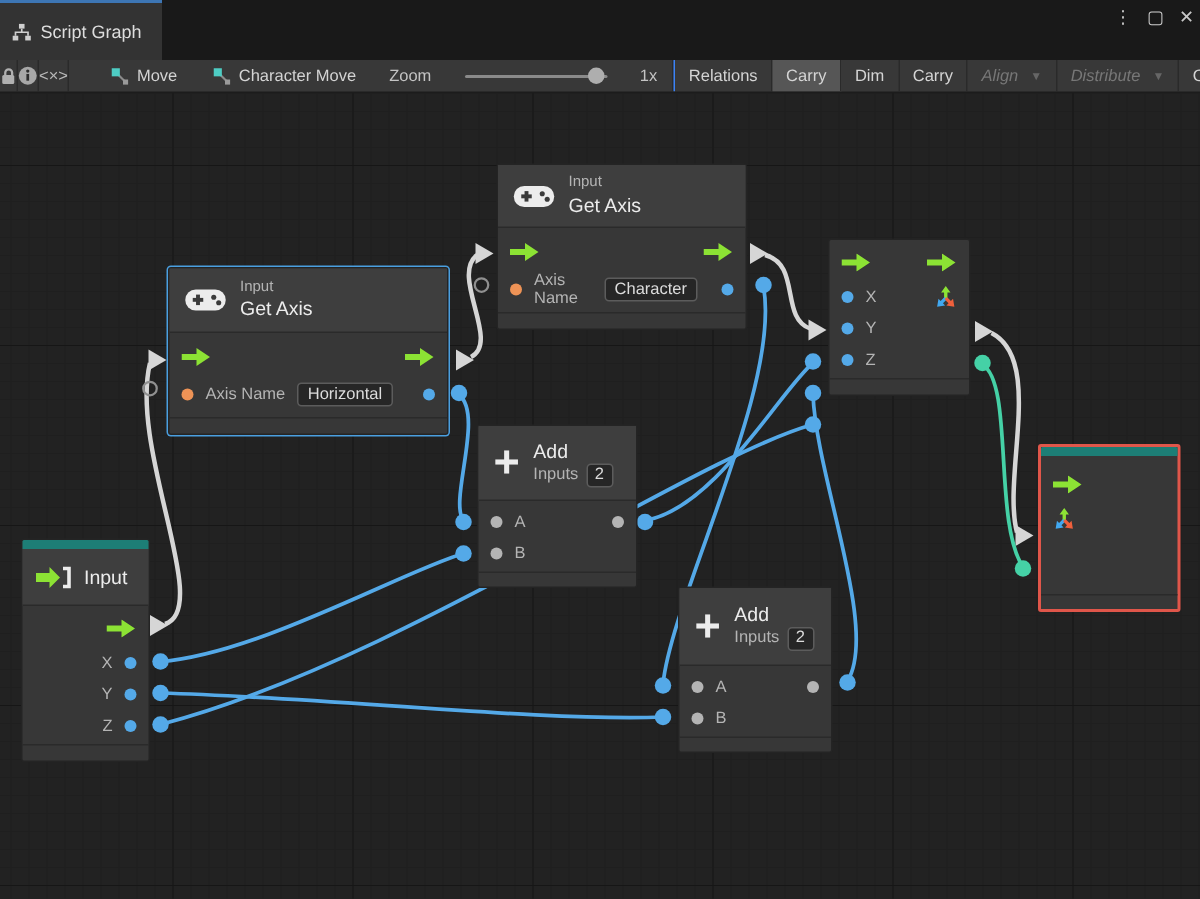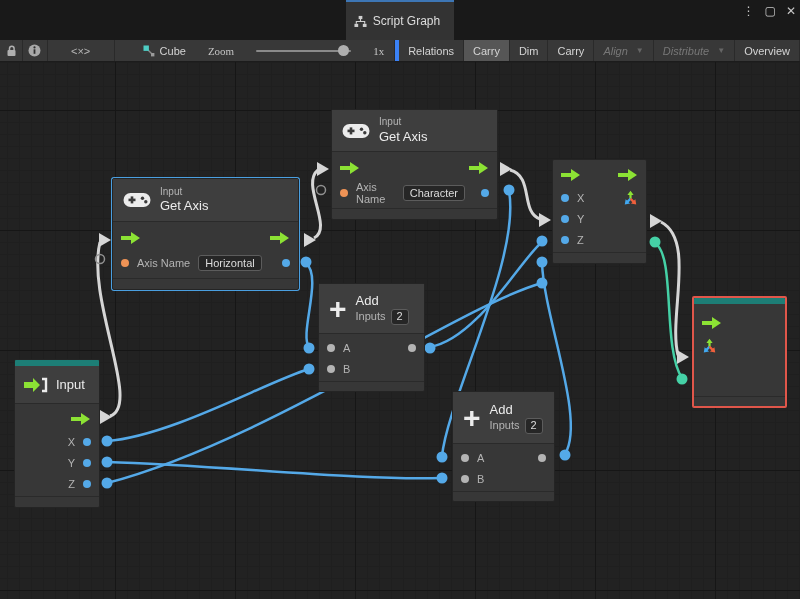--- a/index.html
+++ b/index.html
@@ -1,41 +1,41 @@
 <!DOCTYPE html>
 <html><head>
 <meta charset="utf-8">
 <style>
   * { box-sizing: border-box; margin: 0; padding: 0; }
   html,body { width:800px; height:599px; overflow:hidden; background:#222;
     font-family:"Liberation Sans", sans-serif; }
 
   
-  .tabbar { height:40px; background:#191919; display:flex; align-items:stretch; position:relative;justify-content:center; }
+  .tabbar { height:40px; background:#191919; display:flex; align-items:stretch; position:relative; }
   .tab { display:flex; align-items:center; gap:6px; padding:0 14px 0 8px;
     background:#333; border-top:2px solid #3d76b5; color:#dedede; font-size:12px; }
   .win-controls { position:absolute; right:4px; top:0; height:22px; display:flex; align-items:center; gap:10px;
     color:#c8c8c8; font-size:12px; }
   .win-controls span { cursor:default; }
 
   
   .toolbar { height:22px; background:#383838; border-bottom:1px solid #1c1c1c;
     display:flex; align-items:stretch; color:#d4d4d4; font-size:11px; white-space:nowrap; overflow:hidden; }
   .tseg { display:flex; align-items:center; justify-content:center; border-right:1px solid #2a2a2a; }
   .tbtn { display:flex; align-items:center; gap:5px; padding:0 9px; border-right:1px solid #2a2a2a; }
   .tbtn.active { background:#565656; }
   .tbtn.disabled { color:#777;font-style:italic; }
   .tbtn .caret { font-size:8px; margin-left:3px; color:#9a9a9a; }
   .tbtn.disabled .caret { color:#666; }
   .graph-item { display:flex; align-items:center; gap:5px; padding:0 12px; }
-  .zoom-wrap { display:flex; align-items:center; gap:22px; padding:0 10px;font-family:Liberation Serif, serif; }
+  .zoom-wrap { display:flex; align-items:center; gap:22px; padding:0 10px; }
   .slider-track { width:95px; height:2px; background:#8a8a8a; position:relative; border-radius:1px; }
   .slider-handle { position:absolute; right:2px; top:-5px; width:11px; height:11px; border-radius:50%; background:#aeaeae; }
   .right-group { display:flex; align-items:stretch; border-left:1px solid #2a2a2a; }
-  .right-group .tbtn:first-child { border-left:4px solid #3b82f6; }
+  .right-group .tbtn:first-child { border-left:1px solid #3b82f6; }
 
   
   .canvas { position:relative; width:800px; height:555px; background-color:#222;
     background-image:
       linear-gradient(#161616 1px, transparent 1px),
       linear-gradient(90deg, #161616 1px, transparent 1px),
       linear-gradient(#1f1f1f 1px, transparent 1px),
       linear-gradient(90deg, #1f1f1f 1px, transparent 1px);
     background-size:120px 120px, 120px 120px, 12px 12px, 12px 12px;
     background-position:0 48px, -5px 0, 0 0, 7px 0; }
@@ -99,21 +99,29 @@
   </div>
   <div class="tseg" style="width:69px; color:#b8b8b8;">
     <span>&lt;×&gt;</span>
   </div>
   <div class="graph-item" style="margin-left:16px;">
     <svg width="12" height="12" viewBox="0 0 12 12">
       <path d="M3 3 L9 9" stroke="#8a8a8a" stroke-width="1.4"></path>
       <rect x="0.5" y="0.5" width="5.4" height="5.4" fill="#4ecdc4"></rect>
       <rect x="8" y="8" width="3.4" height="3.4" fill="#9a9a9a"></rect>
     </svg>
-    <span>Cube</span>
+    <span>Move</span>
+  </div>
+  <div class="graph-item">
+    <svg width="12" height="12" viewBox="0 0 12 12">
+      <path d="M3 3 L9 9" stroke="#8a8a8a" stroke-width="1.4"></path>
+      <rect x="0.5" y="0.5" width="5.4" height="5.4" fill="#4ecdc4"></rect>
+      <rect x="8" y="8" width="3.4" height="3.4" fill="#9a9a9a"></rect>
+    </svg>
+    <span>Character Move</span>
   </div>
   <div class="zoom-wrap">
     <span style="color:#c4c4c4;">Zoom</span>
     <div class="slider-track">
       <div class="slider-handle"></div>
     </div>
     <span style="color:#c4c4c4;">1x</span>
   </div>
   <div class="right-group">
     <div class="tbtn">

